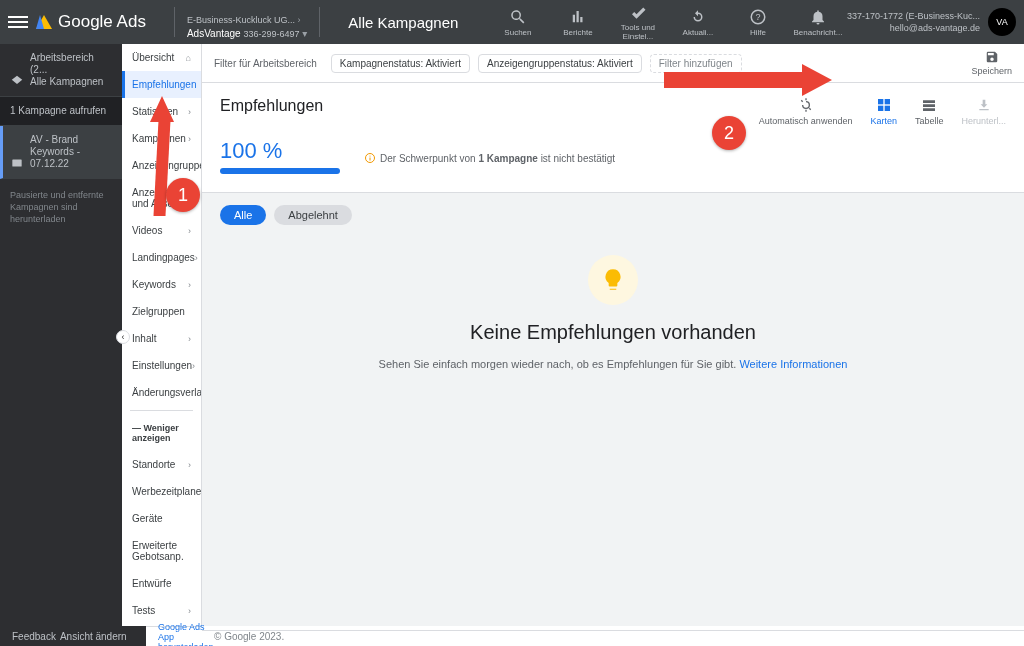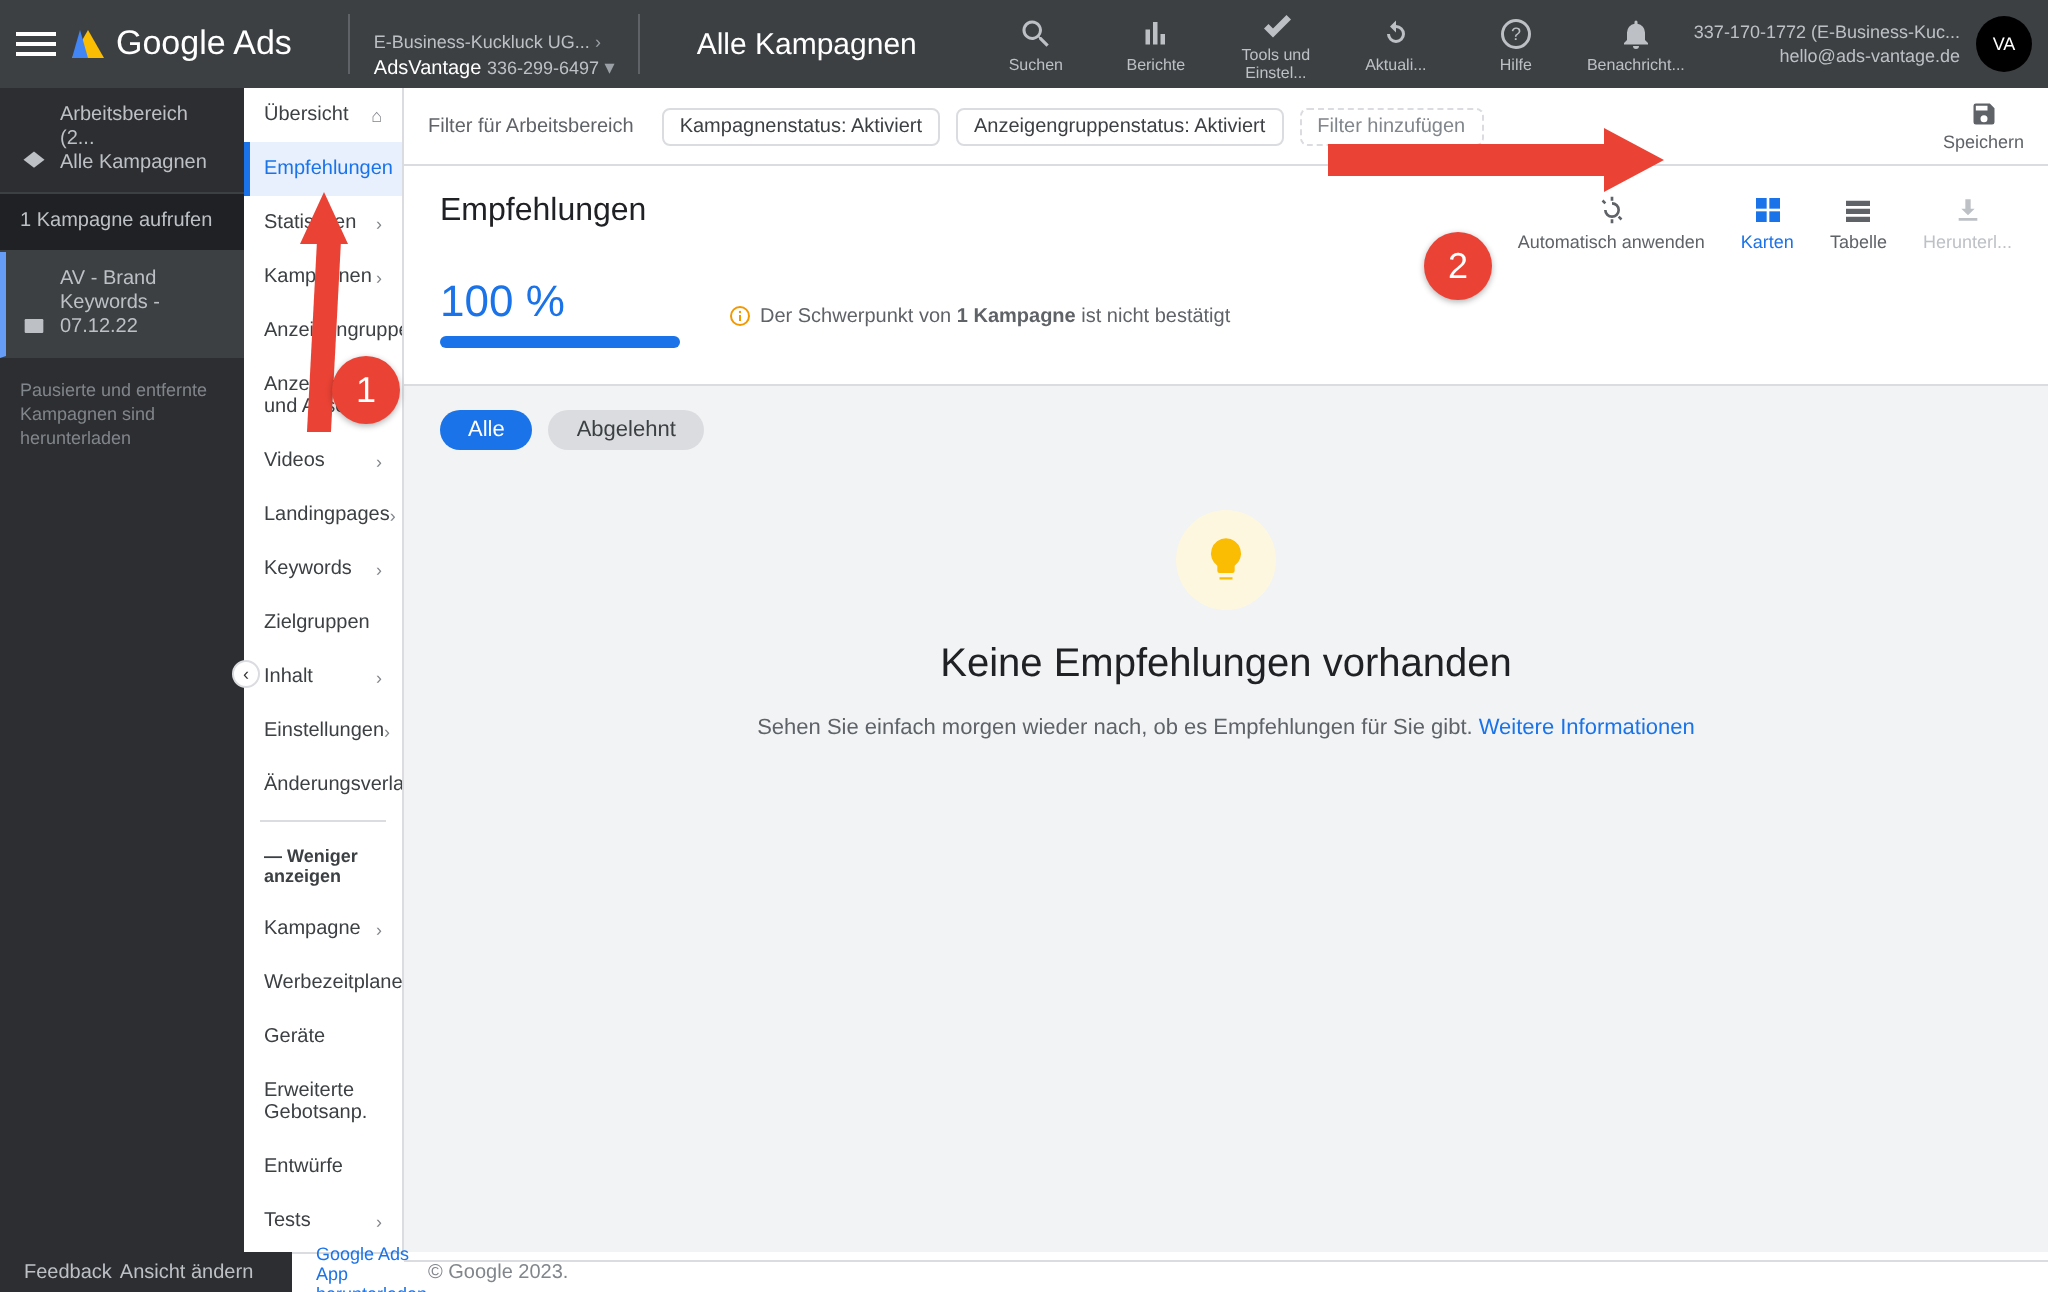--- a/index.html
+++ b/index.html
@@ -231,21 +231,21 @@
     <div class="secnav-item">
       <span style="line-height: 11px;">Einstellungen</span>
       <span class="chev">›</span>
     </div>
     <div class="secnav-item">
       <span style="line-height: 11px;">Änderungsverlauf</span>
     </div>
     <div class="secnav-sep"></div>
     <div class="secnav-toggle">— Weniger anzeigen</div>
     <div class="secnav-item">
-      <span style="line-height: 11px;">Kampagne</span>
+      <span style="line-height: 11px;">Standorte</span>
       <span class="chev">›</span>
     </div>
     <div class="secnav-item">
       <span style="line-height: 11px;">Werbezeitplaner</span>
     </div>
     <div class="secnav-item">
       <span style="line-height: 11px;">Geräte</span>
     </div>
     <div class="secnav-item">
       <span style="line-height: 11px;">Erweiterte Gebotsanp.</span>

